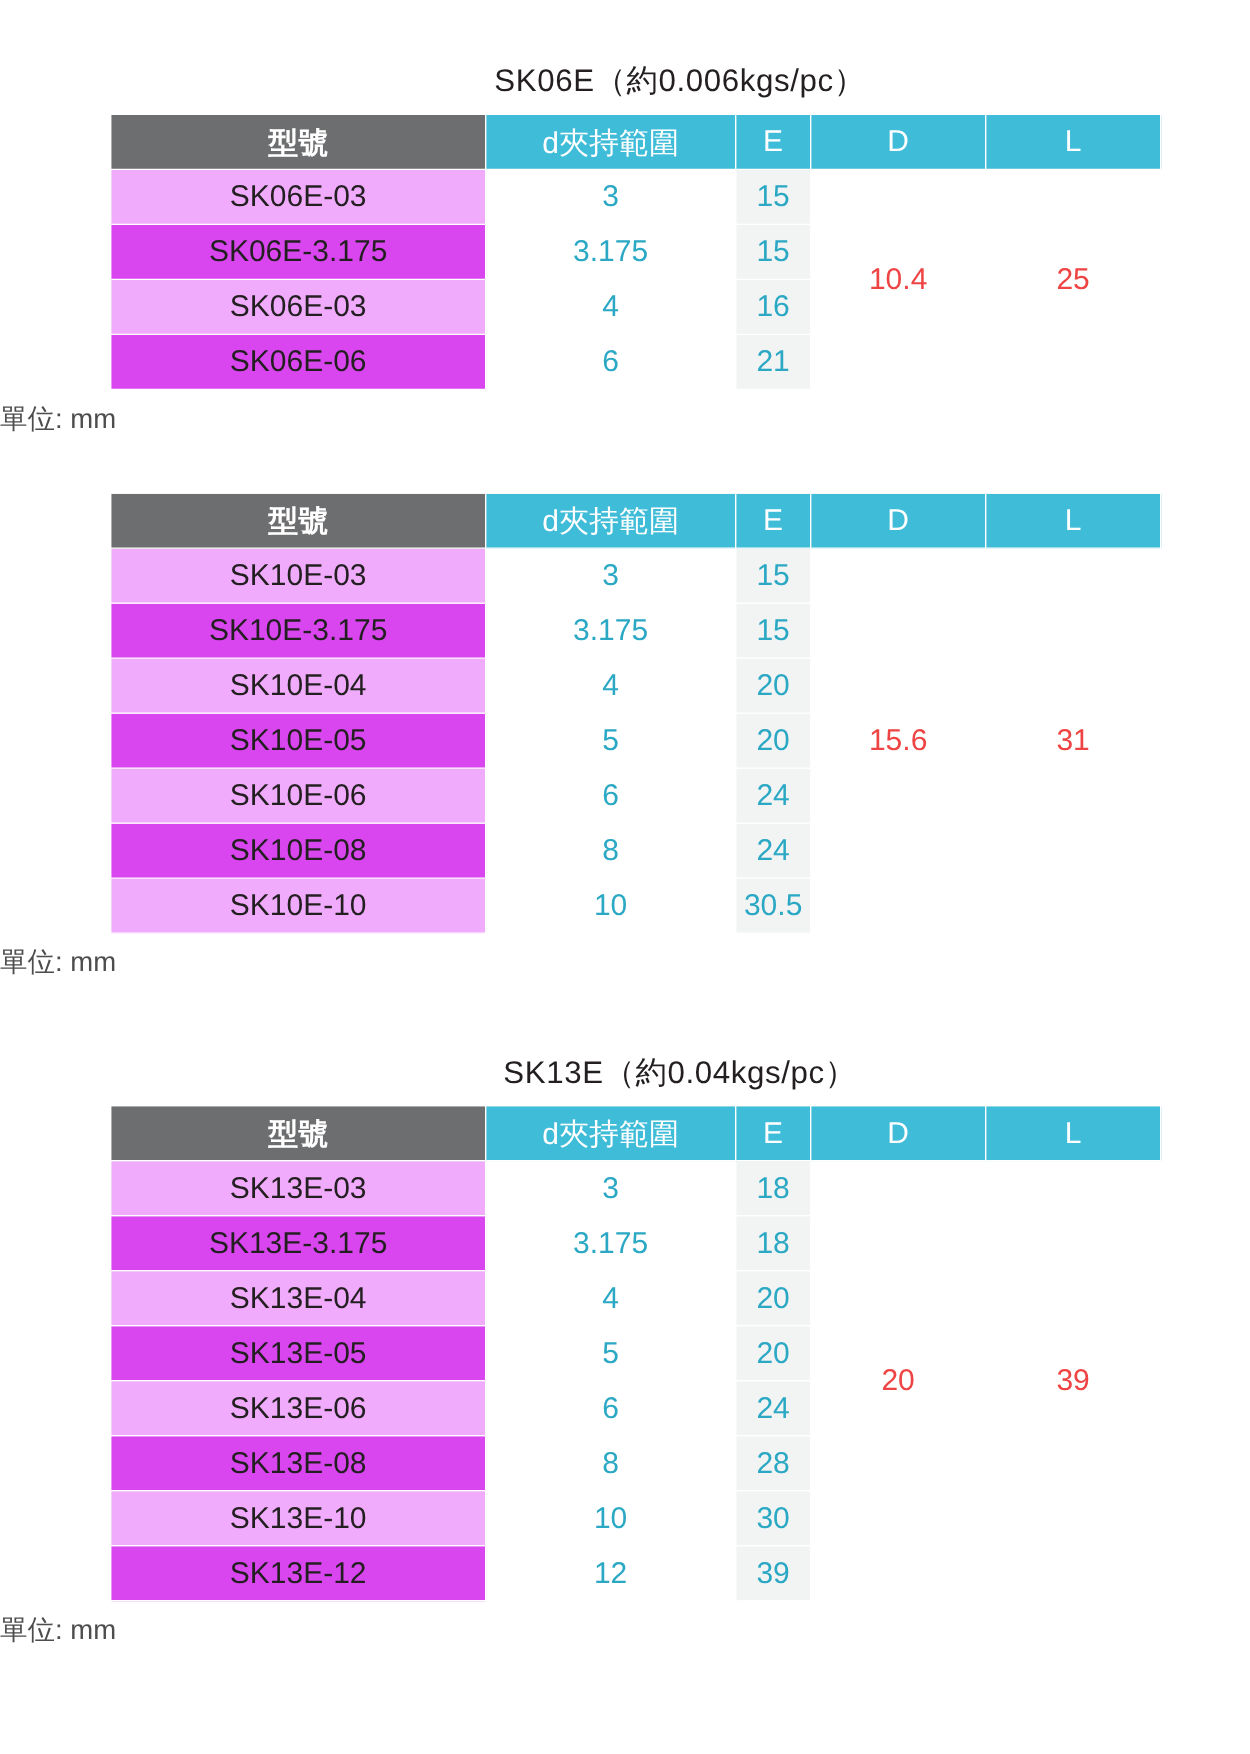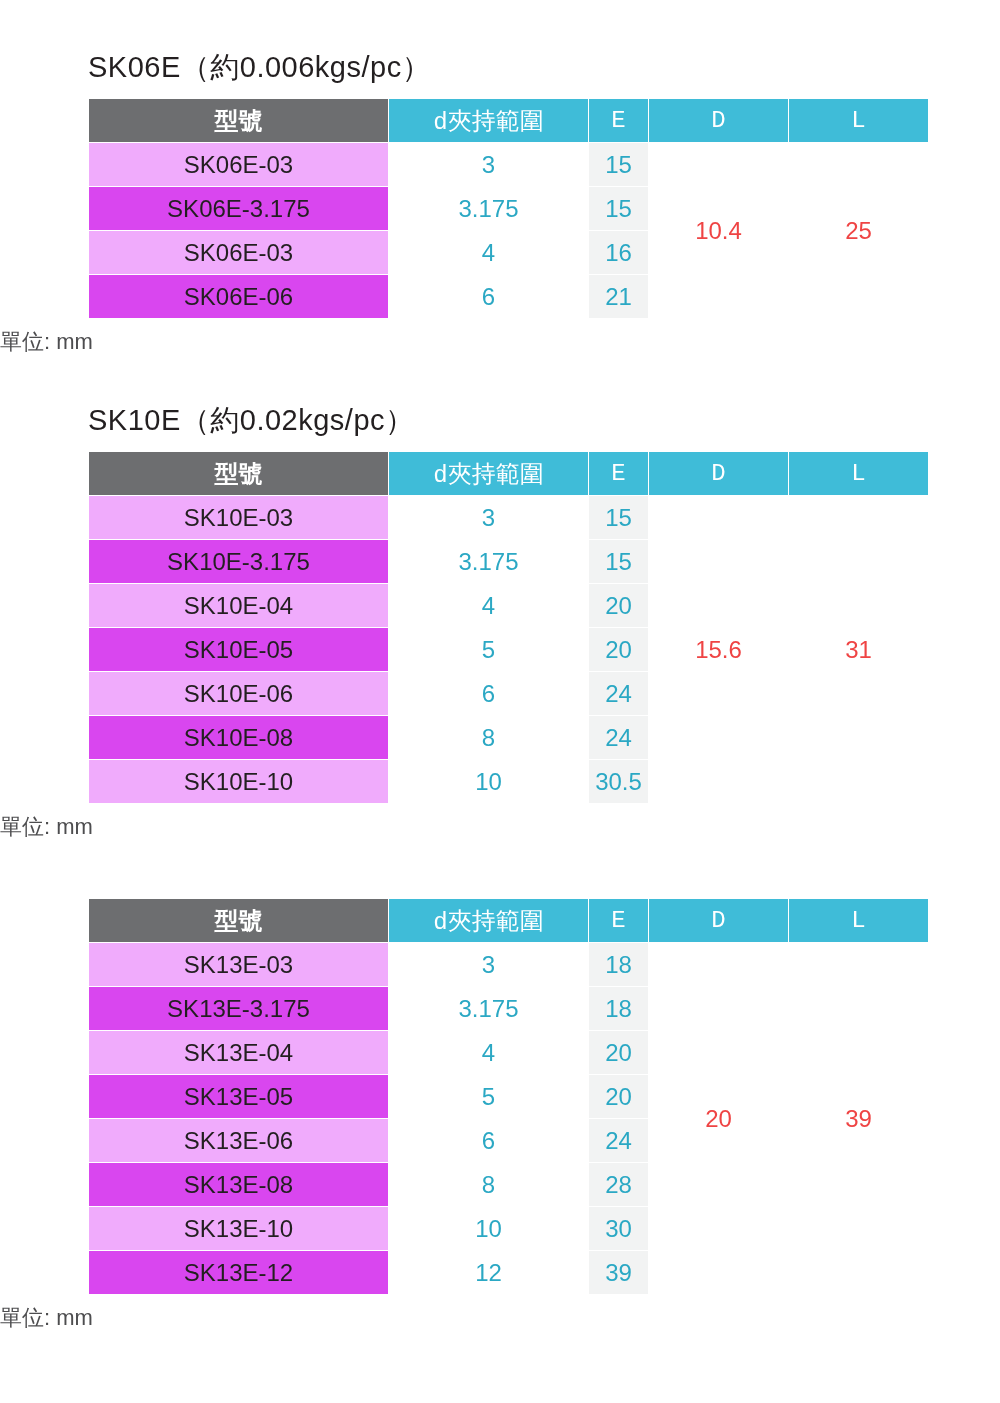--- a/index.html
+++ b/index.html
@@ -14,25 +14,26 @@
   .page {
     width: 1000px;
     height: 1403px;
     position: relative;
     padding: 0;
   }
   .table-block {
     margin: 0 0 0 0;
   }
   .block-title {
-    font-size: 29px;
+    font-size: 25px;
     color: #231f20;
     margin: 0 0 10px 88px;
     letter-spacing: 0.5px;
     white-space: nowrap;
+    text-align: center;
   }
   table.spec {
     border-collapse: collapse;
     margin-left: 88px;
     width: 840px;
     table-layout: fixed;
   }
   table.spec th, table.spec td {
     border: 1px solid #ffffff;
     text-align: center;
@@ -46,21 +47,20 @@
     color: #ffffff;
     font-weight: bold;
     font-size: 26px;
     width: 300px;
   }
   th.cyan-head {
     background: #3fbcd8;
     color: #ffffff;
     font-weight: normal;
     font-size: 24px;
-    font-family: Liberation Mono, monospace;
   }
   th.c-d { width: 200px; }
   th.c-e { width: 60px; }
   th.c-dd { width: 140px; }
   th.c-l { width: 140px; }
   td.model {
     background: #f0abfc;
     color: #231f20;
     font-size: 25px;
   }
@@ -134,21 +134,20 @@
           <td class="val shaded">21</td>
         </tr>
       </tbody>
     </table>
     <div class="unit">單位: mm</div>
   </div>
 
   <div class="gap-1"></div>
 
   <div class="table-block">
-    <div class="block-title">SK10E（約0.02kgs/pc）</div>
     <table class="spec">
       <thead>
         <tr>
           <th class="model-head">型號</th>
           <th class="cyan-head c-d">d夾持範圍</th>
           <th class="cyan-head c-e">E</th>
           <th class="cyan-head c-dd">D</th>
           <th class="cyan-head c-l">L</th>
         </tr>
       </thead>
@@ -191,20 +190,21 @@
           <td class="val shaded">30.5</td>
         </tr>
       </tbody>
     </table>
     <div class="unit">單位: mm</div>
   </div>
 
   <div class="gap-2"></div>
 
   <div class="table-block">
+    <div class="block-title">SK13E（約0.04kgs/pc）</div>
     <table class="spec">
       <thead>
         <tr>
           <th class="model-head">型號</th>
           <th class="cyan-head c-d">d夾持範圍</th>
           <th class="cyan-head c-e">E</th>
           <th class="cyan-head c-dd">D</th>
           <th class="cyan-head c-l">L</th>
         </tr>
       </thead>

